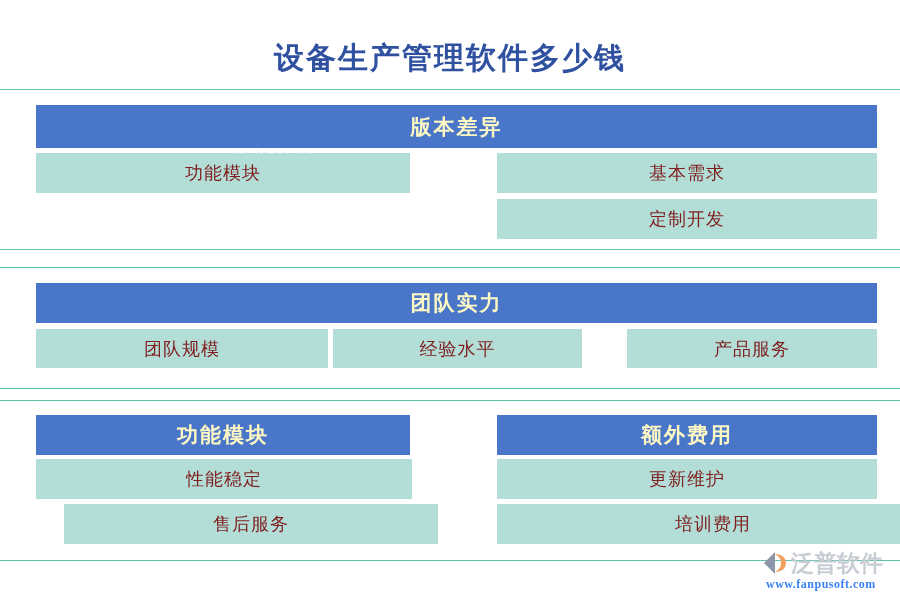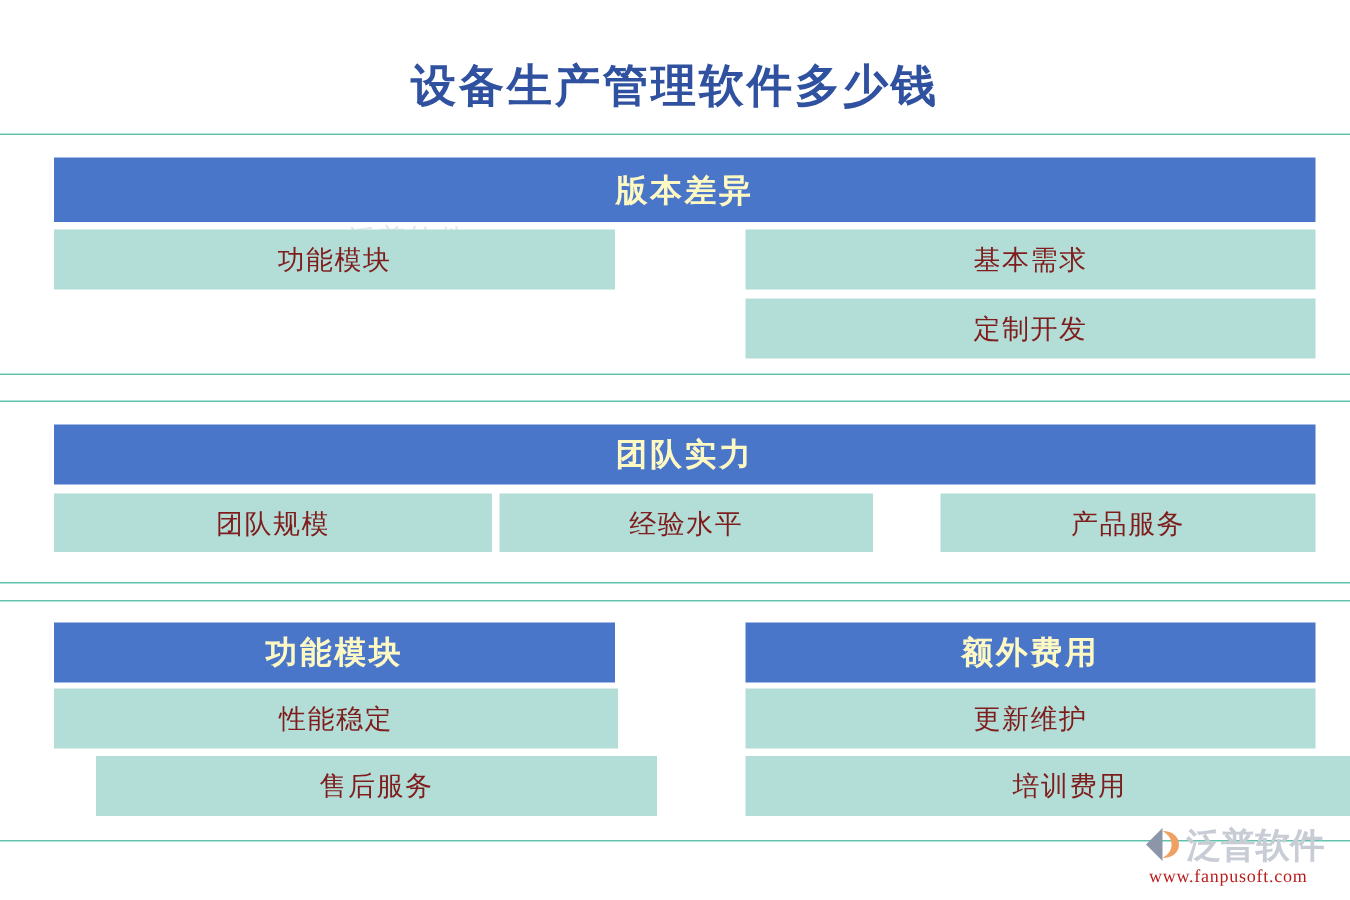--- a/index.html
+++ b/index.html
@@ -122,22 +122,22 @@
     font-size: 23px;
     font-weight: bold;
     color: #c8ccd4;
     letter-spacing: 0px;
     font-family: "Liberation Sans", sans-serif;
     line-height: 26px;
     white-space: nowrap;
   }
   .logo-url {
     font-size: 12px;
-    font-weight: normal;
-    color: #b91c1c;
+    font-weight: bold;
+    color: #3b82f6;
     letter-spacing: 0.5px;
     font-family: "Liberation Serif", serif;
     line-height: 15px;
     margin-top: 0px;
     margin-left: 4px;
     white-space: nowrap;
   }
 </style>
 </head>
 <body>

